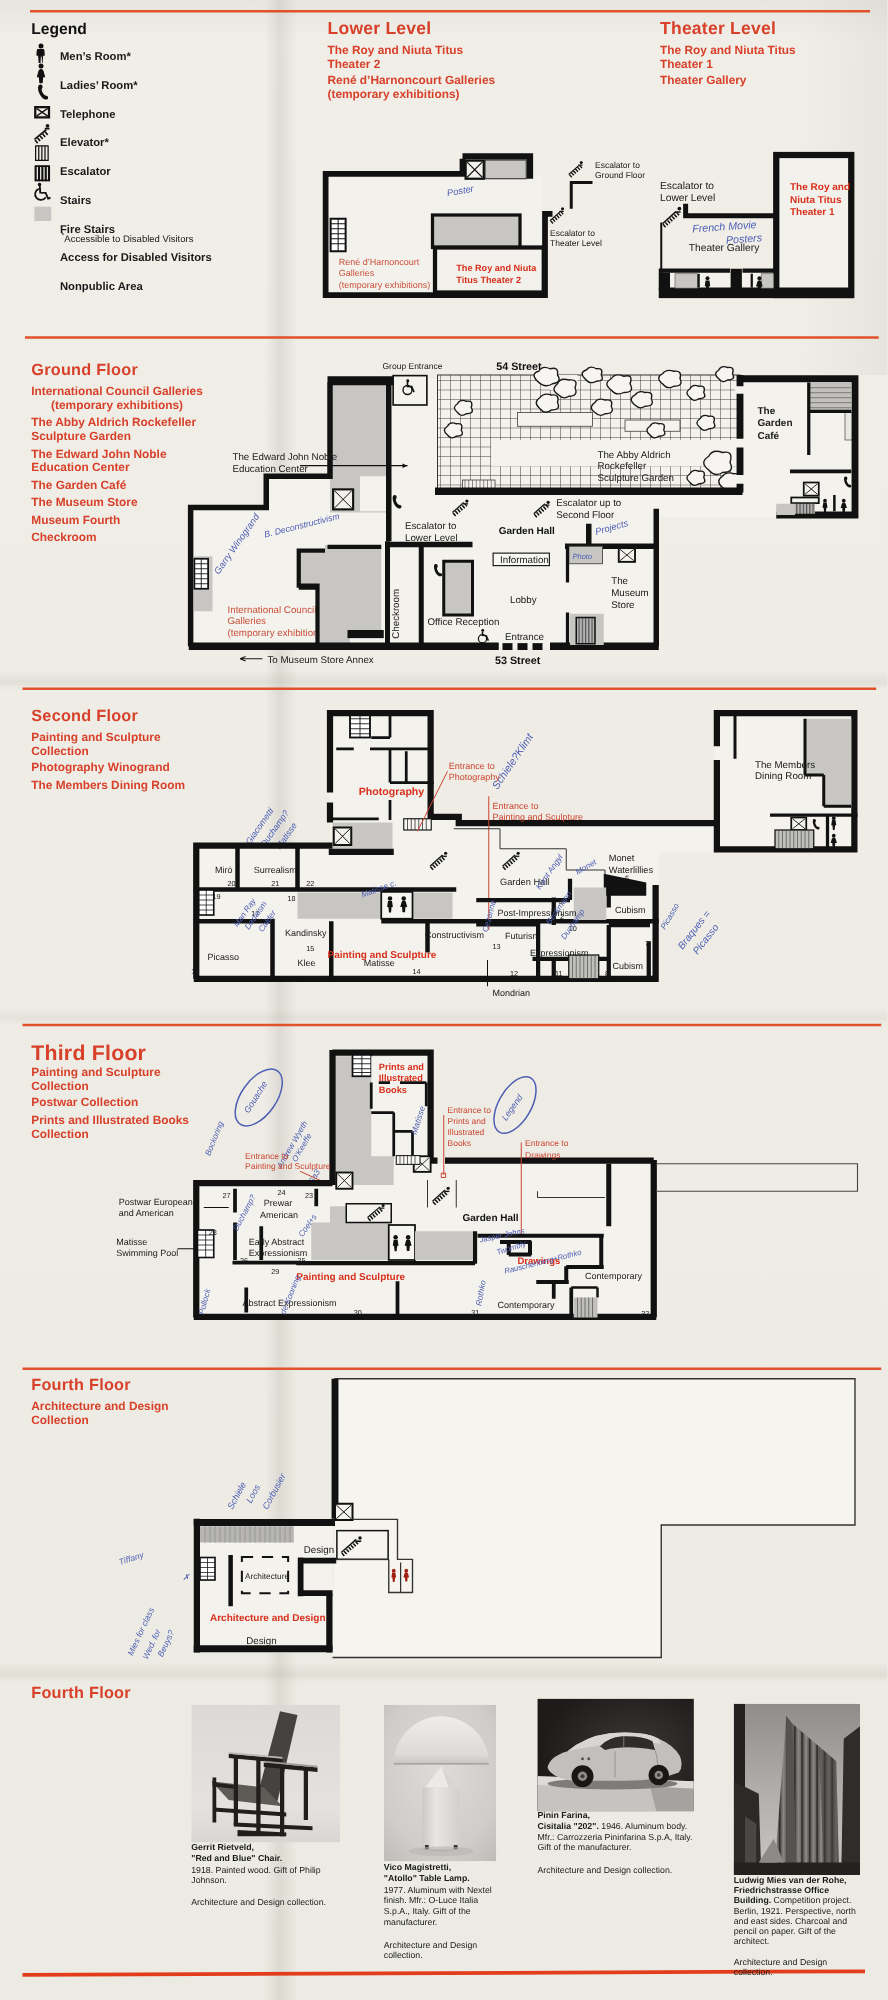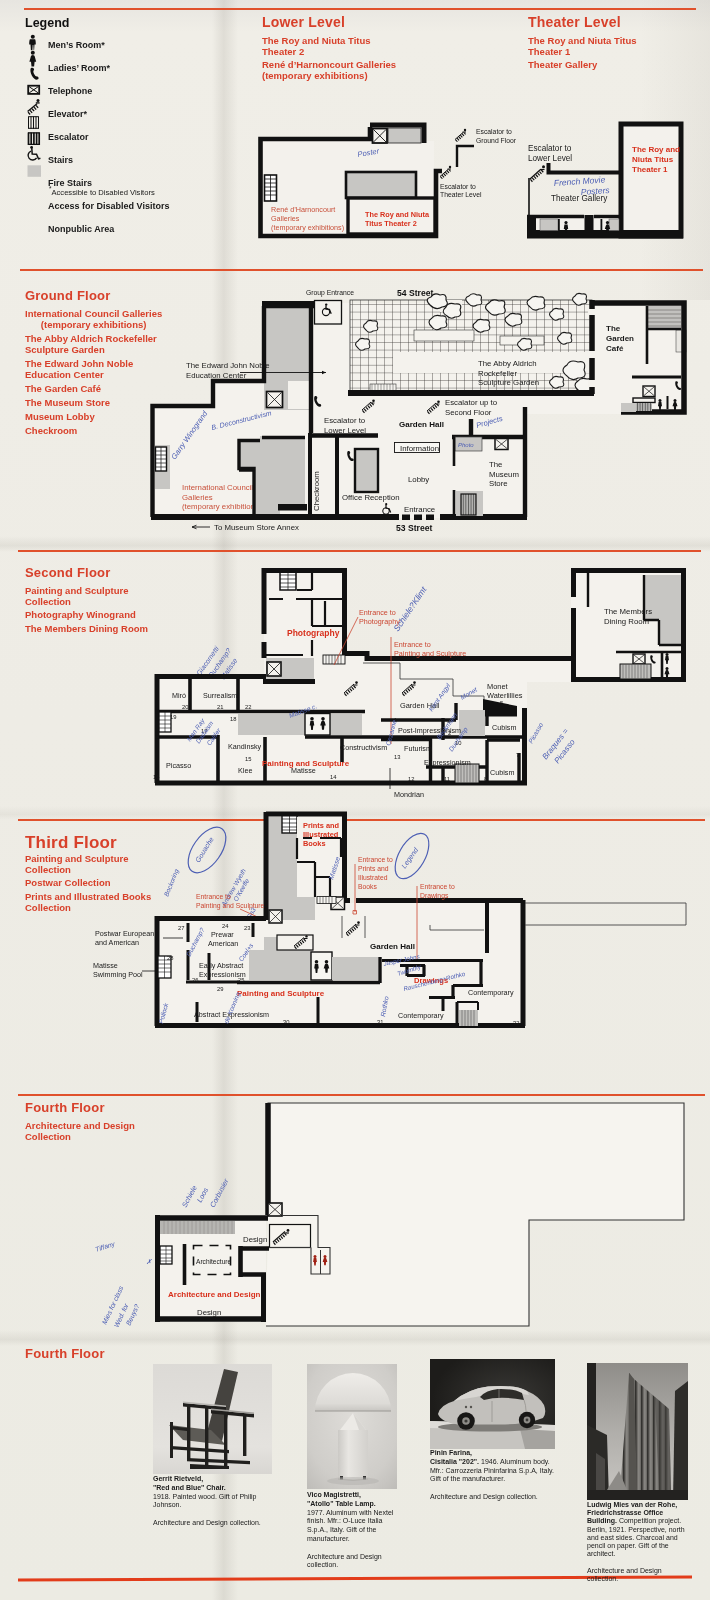--- a/index.html
+++ b/index.html
@@ -212,21 +212,21 @@
 <div class="abs" style="left:18px;top:1094px;width:687px;height:1.6px;background:#e0512c;"></div>
 
 <div class="abs" style="left:18px;top:1577px;width:674px;height:3.4px;background:#e23c1a;transform:rotate(-0.25deg);"></div>
 
 <div class="abs h1" style="left:25px;top:288px;font-size:13px;">Ground Floor</div>
 <div class="abs sub" style="left:25px;top:308px;text-align:center;">International Council Galleries<br>(temporary exhibitions)</div>
 <div class="abs sub" style="left:25px;top:333px;">The Abby Aldrich Rockefeller<br>Sculpture Garden</div>
 <div class="abs sub" style="left:25px;top:358px;">The Edward John Noble<br>Education Center</div>
 <div class="abs sub" style="left:25px;top:383px;">The Garden Café</div>
 <div class="abs sub" style="left:25px;top:397px;">The Museum Store</div>
-<div class="abs sub" style="left:25px;top:411px;">Museum Lobby</div>
+<div class="abs sub" style="left:25px;top:411px;">Museum Fourth</div>
 <div class="abs sub" style="left:25px;top:425px;">Checkroom</div>
 
 <div class="abs" style="left:145px;top:283px;">
 <svg width="555" height="262" viewBox="145 283 555 262">
 <defs>
 <pattern id="grid" width="8" height="7.6" patternUnits="userSpaceOnUse">
   <path d="M8 0H0V7.6" fill="none" stroke="#3c3a37" stroke-width="0.8"></path>
 </pattern>
 <pattern id="stairs-h" width="2.6" height="8" patternUnits="userSpaceOnUse">
   <rect width="2.6" height="8" fill="#b5b4b2"></rect>
@@ -689,21 +689,21 @@
     <text x="558" y="764" transform="rotate(-52 558 764)">Picasso</text>
   </g>
 </svg>
 </div>
 
 <div class="abs h1" style="left:25px;top:833px;font-size:17px;">Third Floor</div>
 <div class="abs sub" style="left:25px;top:853px;">Painting and Sculpture<br>Collection</div>
 <div class="abs sub" style="left:25px;top:877px;">Postwar Collection</div>
 <div class="abs sub" style="left:25px;top:891px;">Prints and Illustrated Books<br>Collection</div>
 
-<div class="abs" style="left:85px;top:802px;">
+<div class="abs" style="left:85px;top:830px;">
 <svg width="620" height="255" viewBox="85 830 620 255">
 
   <path d="M264 842 H347 V931 H523 V1054 H157 V947 H264 z" fill="#f4f2ed" stroke="none"></path>
 
   <rect x="268" y="845" width="47" height="103" fill="#c7c6c3"></rect>
 
   <g>
         <rect x="282" y="843" width="15" height="18" fill="#fff" stroke="#111" stroke-width="1.4"></rect>
         <path d="M282 847h15M282 851h15M282 855h15M282 858h15M289.5 843v18" stroke="#111" stroke-width="0.7"></path>
       </g>

